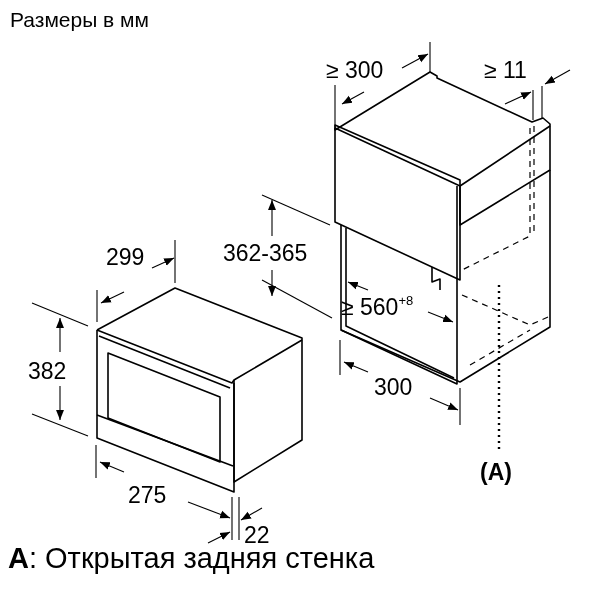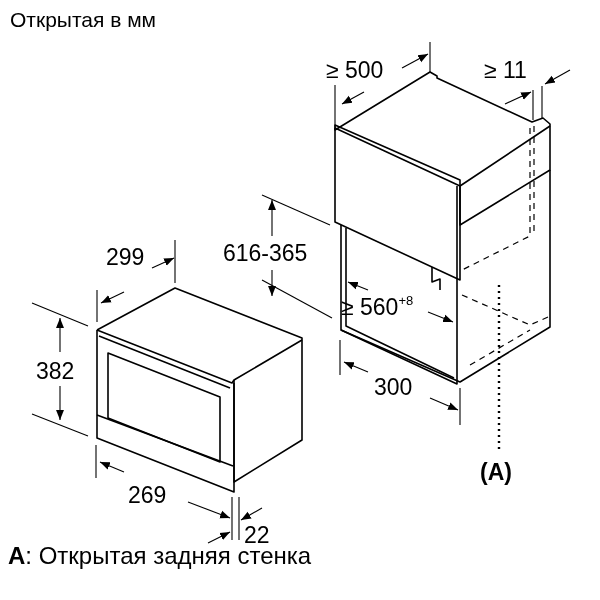--- a/index.html
+++ b/index.html
@@ -1,29 +1,29 @@
 <!DOCTYPE html>
 <html><head>
 <meta charset="utf-8">
 <style>
   html, body { margin: 0; padding: 0; background: #ffffff; }
   body { width: 600px; height: 600px; position: relative; overflow: hidden;
          font-family: "Liberation Sans", sans-serif; color: #000; }
   .txt { position: absolute; white-space: nowrap; }
   #title { left: 10px; top: 8px; font-size: 21px; }
   .dim { font-size: 23px; }
-  #footer { left: 8px; top: 542px; font-size: 24px; }
+  #footer { left: 8px; top: 542px; font-size: 29px; }
   #footer b { font-weight: bold; }
   sup { font-size: 13px; vertical-align: 10px; }
   svg { position: absolute; left: 0; top: 0; }
 </style>
 </head>
 <body>
 
-<div class="txt" id="title">Открытая в мм</div>
+<div class="txt" id="title">Размеры в мм</div>
 
 <svg width="600" height="600" viewBox="0 0 600 600">
   <defs>
     <marker id="ah" viewBox="0 0 10 10" refX="10" refY="5" markerWidth="9" markerHeight="9" orient="auto-start-reverse">
       <path d="M0,1 L10,5 L0,9 z" fill="#000"></path>
     </marker>
   </defs>
   <g fill="none" stroke="#000" stroke-width="1.6" stroke-linejoin="round">
 
     <g>
@@ -96,24 +96,24 @@
       <line x1="188" y1="502" x2="230" y2="518" marker-end="url(#ah)"></line>
 
       <line x1="232" y1="497" x2="232" y2="540"></line>
         <line x1="239" y1="497" x2="239" y2="540"></line>
       <line x1="262" y1="508" x2="241" y2="520" marker-end="url(#ah)"></line>
       <line x1="208" y1="543" x2="230" y2="532" marker-end="url(#ah)"></line>
     </g>
   </g>
 </svg>
 
-<div class="txt dim" style="left:326px;top:57px">≥ 500</div>
+<div class="txt dim" style="left:326px;top:57px">≥ 300</div>
 <div class="txt dim" style="left:484px;top:57px">≥ 11</div>
-<div class="txt dim" style="left:223px;top:240px">616-365</div>
+<div class="txt dim" style="left:223px;top:240px">362-365</div>
 <div class="txt dim" style="left:341px;top:293px"><span>≥ 560</span><sup>+8</sup></div>
 <div class="txt dim" style="left:374px;top:374px">300</div>
 <div class="txt dim" style="left:106px;top:244px">299</div>
-<div class="txt dim" style="left:36px;top:358px">382</div>
-<div class="txt dim" style="left:128px;top:482px">269</div>
+<div class="txt dim" style="left:28px;top:358px">382</div>
+<div class="txt dim" style="left:128px;top:482px">275</div>
 <div class="txt dim" style="left:244px;top:522px">22</div>
 <div class="txt dim" style="left:480px;top:459px;font-weight:bold">(A)</div>
 
 <div class="txt" id="footer"><b>A</b><span>: Открытая задняя стенка</span></div>
 
 </body></html>

